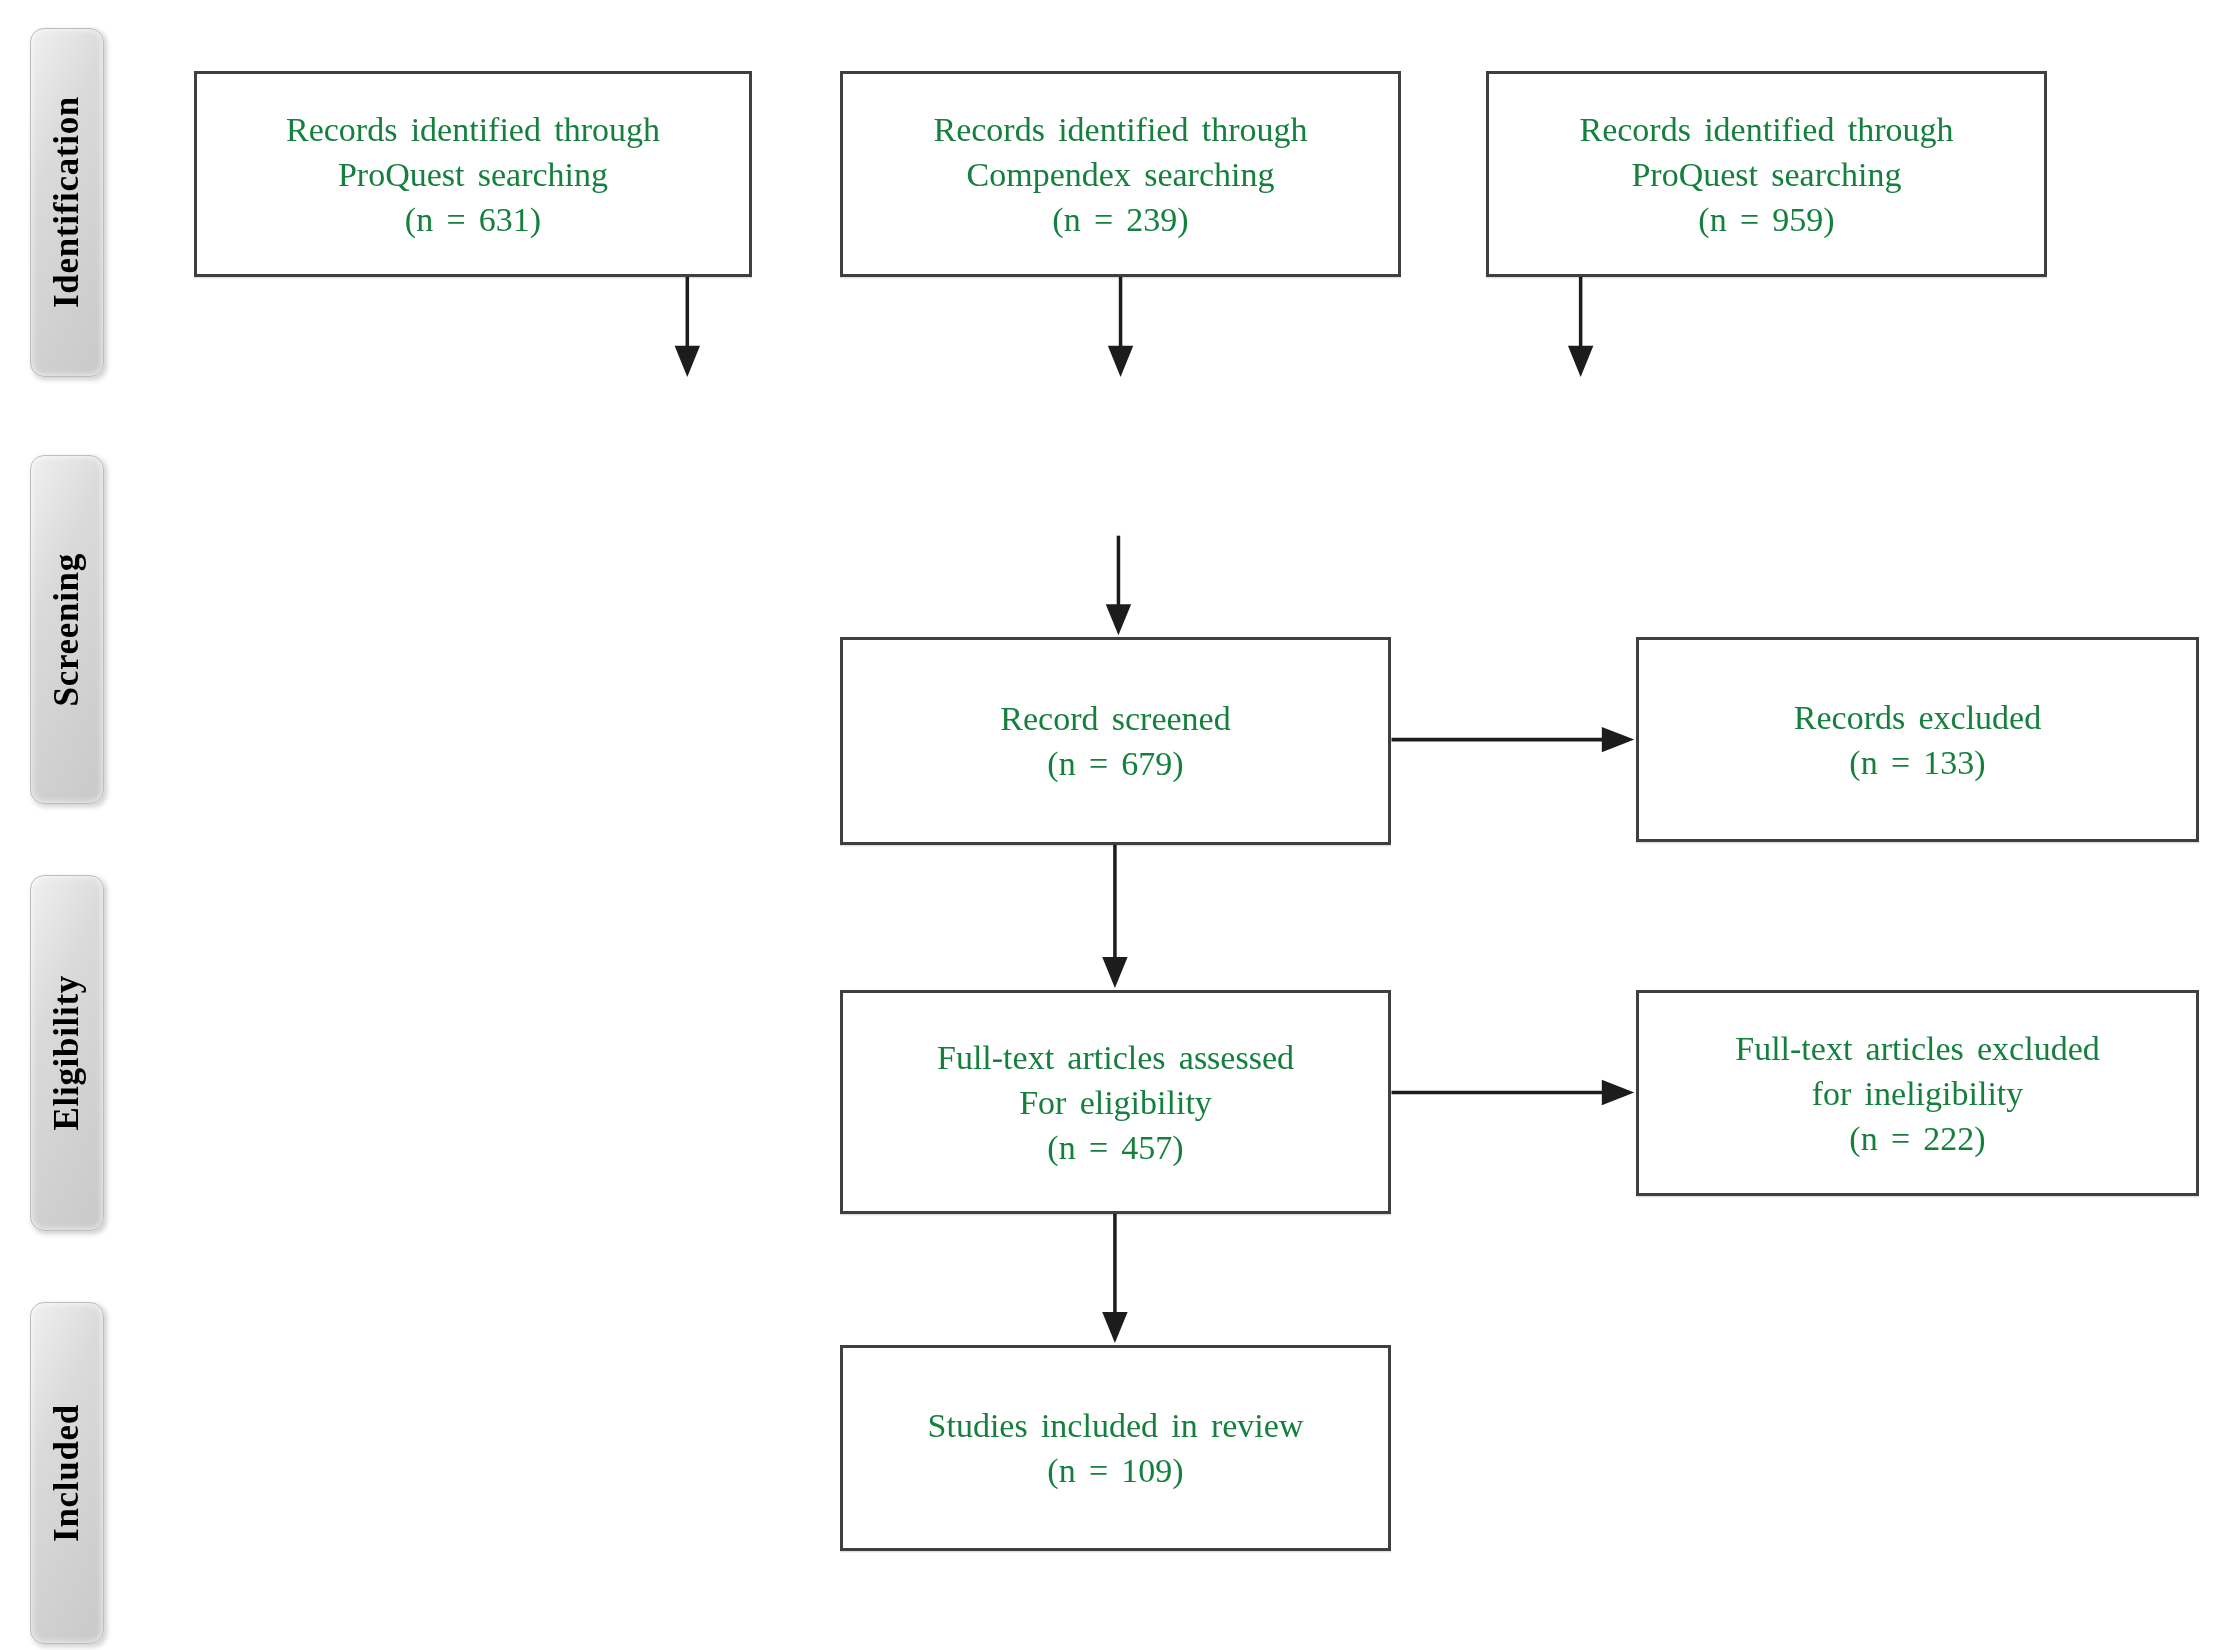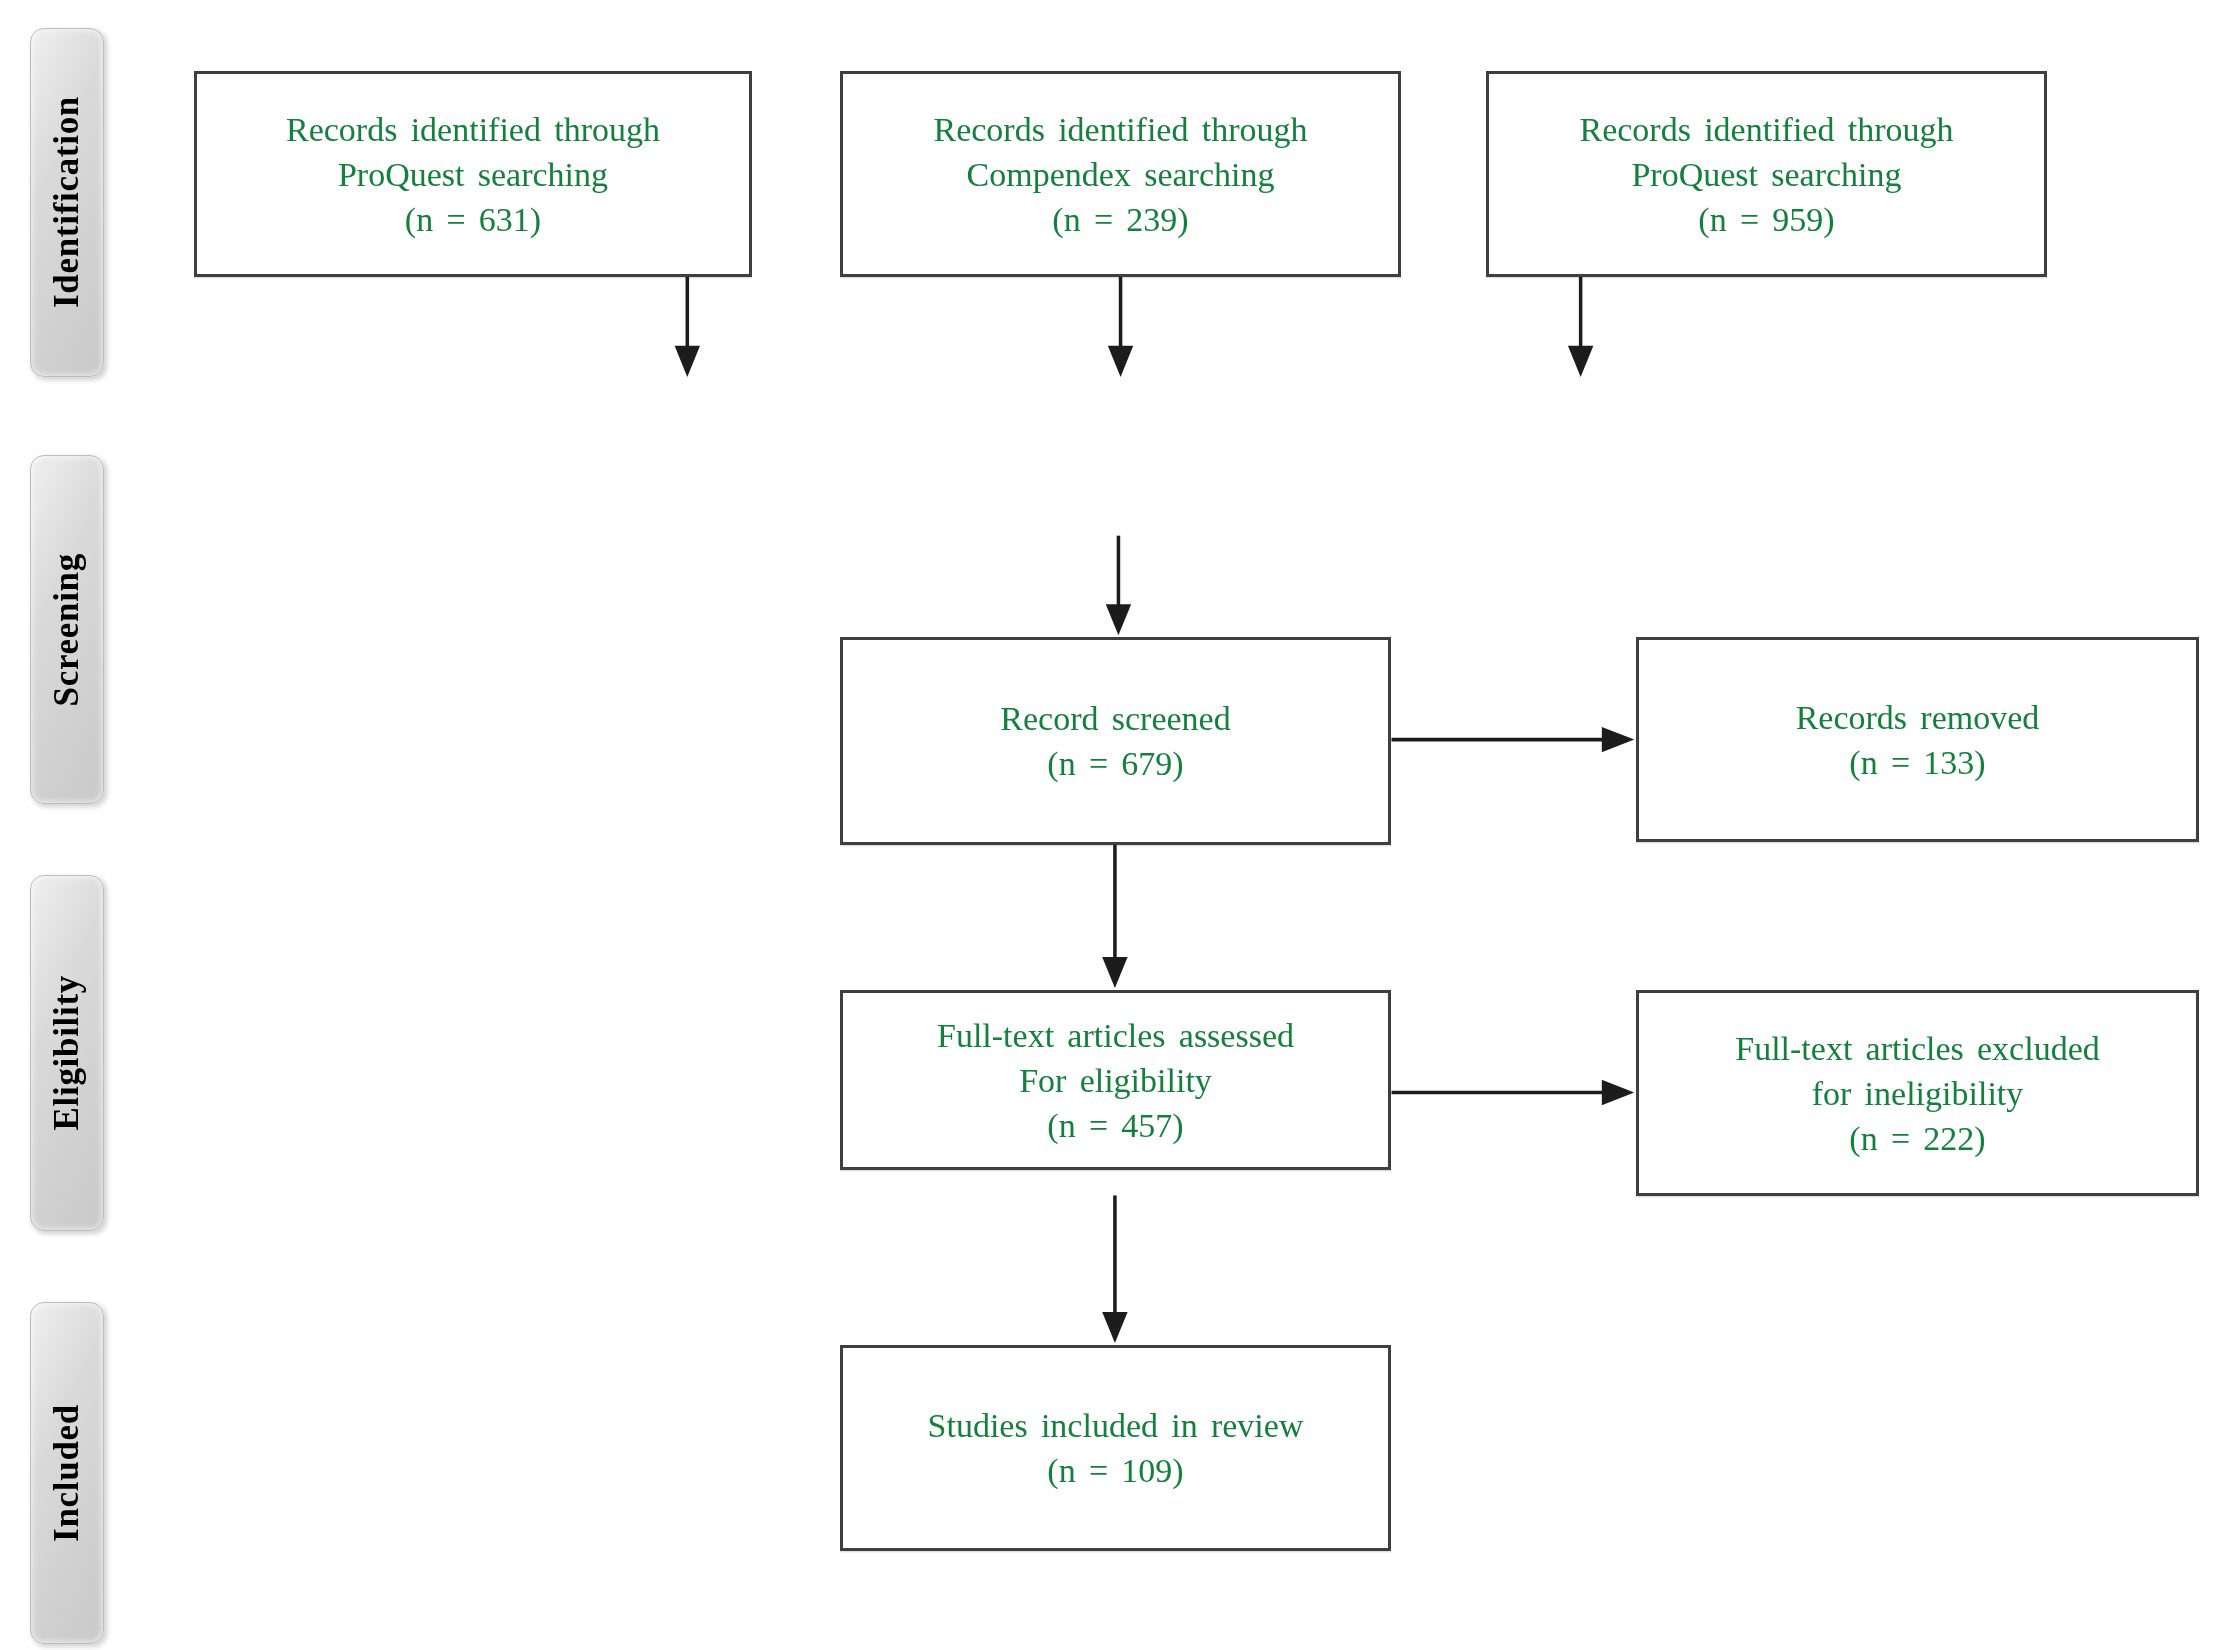--- a/index.html
+++ b/index.html
@@ -142,25 +142,25 @@
     <span class="line">ProQuest searching</span>
     <span class="line">(n = 959)</span>
   </div>
 
 
   <div class="fbox" style="left:840px;top:637px;width:551px;height:208px;">
     <span class="line">Record screened</span>
     <span class="line">(n = 679)</span>
   </div>
   <div class="fbox" style="left:1636px;top:637px;width:563px;height:205px;">
-    <span class="line">Records removed</span>
+    <span class="line">Records excluded</span>
     <span class="line">(n = 133)</span>
   </div>
 
-  <div class="fbox" style="left:840px;top:990px;width:551px;height:180px;text-align:right;">
+  <div class="fbox" style="left:840px;top:990px;width:551px;height:224px;text-align:right;">
     <span class="line">Full-text articles assessed</span>
     <span class="line">For eligibility</span>
     <span class="line">(n = 457)</span>
   </div>
   <div class="fbox" style="left:1636px;top:990px;width:563px;height:206px;">
     <span class="line">Full-text articles excluded</span>
     <span class="line">for ineligibility</span>
     <span class="line">(n = 222)</span>
   </div>
 

